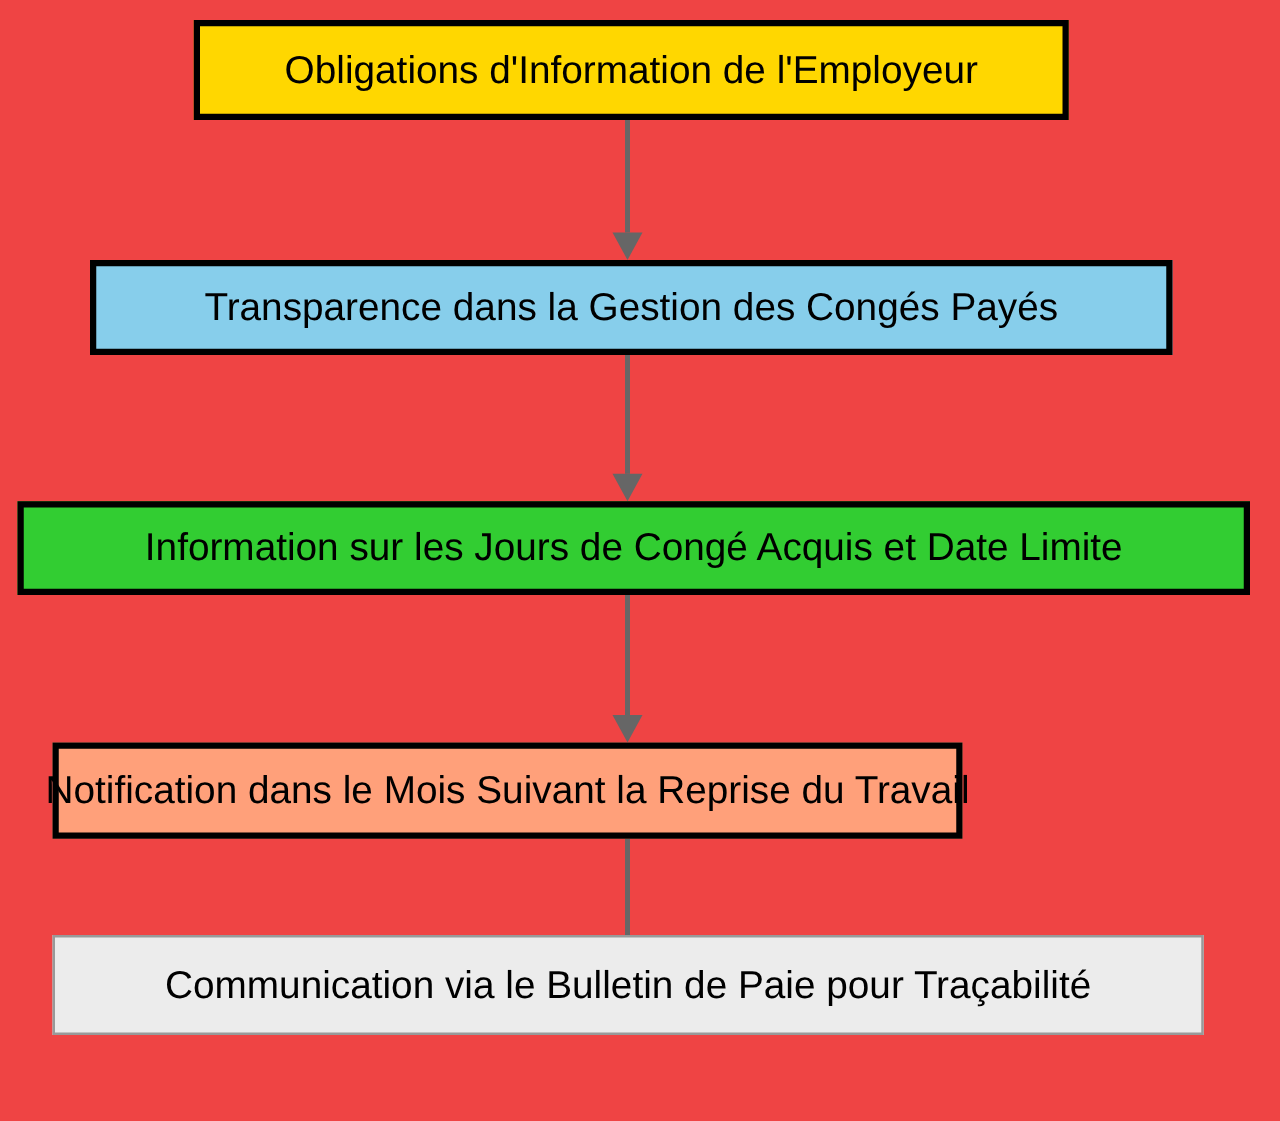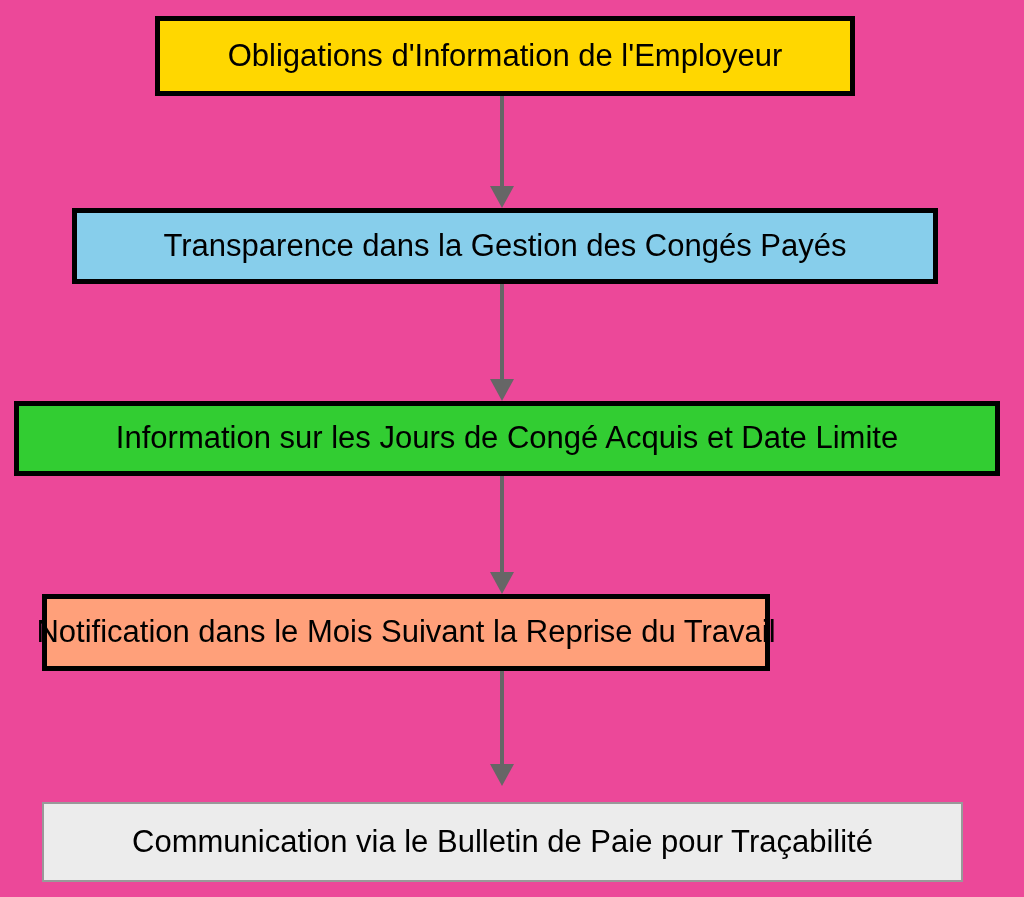--- a/index.html
+++ b/index.html
@@ -59,21 +59,21 @@
     width: 0;
     height: 0;
     border-left: 12px solid transparent;
     border-right: 12px solid transparent;
     border-top: 22px solid #666666;
   }
 </style>
 </head>
 <body style="background: rgb(255, 255, 255);">
 
-<div id="flowchart" style="background: #ec4899; text-decoration: underline;">
+<div id="flowchart" style="background: #ef4444; text-decoration: underline;">
 
   <div class="edge" id="edge-0" style="left: 490px; top: 96px; width: 24px; height: 112px;">
       <div class="edge-line" style="left: 10px; height: 90px; background: rgb(102, 102, 102);"></div>
       <div class="edge-head" style="left: 0px; top: 90px; border-top-color: rgb(102, 102, 102);"></div>
     </div>
   <div class="edge" id="edge-1" style="left: 490px; top: 284px; width: 24px; height: 117px;">
       <div class="edge-line" style="left: 10px; height: 95px; background: rgb(102, 102, 102);"></div>
       <div class="edge-head" style="left: 0px; top: 95px; border-top-color: rgb(102, 102, 102);"></div>
     </div>
   <div class="edge" id="edge-2" style="left: 490px; top: 476px; width: 24px; height: 118px;">
@@ -94,17 +94,17 @@
   </div>
 
   <div class="node thick" id="node-2" style="left: 14px; top: 401px; width: 986px; height: 75px; background: rgb(50, 205, 50); color: rgb(0, 0, 0); border-color: rgb(0, 0, 0);">
     <span class="node-label">Information sur les Jours de Congé Acquis et Date Limite</span>
   </div>
 
   <div class="node thick" id="node-3" style="left: 42px; top: 594px; width: 728px; height: 77px; background: rgb(255, 160, 122); color: rgb(0, 0, 0); border-color: rgb(0, 0, 0);">
     <span class="node-label">Notification dans le Mois Suivant la Reprise du Travail</span>
   </div>
 
-  <div class="node thin" id="node-4" style="left: 42px; top: 802px; width: 921px; height: 80px; background: rgb(236, 236, 236); color: rgb(0, 0, 0); border-color: rgb(153, 153, 153);">
+  <div class="node thin" id="node-4" style="left: 42px; top: 748px; width: 921px; height: 80px; background: rgb(236, 236, 236); color: rgb(0, 0, 0); border-color: rgb(153, 153, 153);">
     <span class="node-label">Communication via le Bulletin de Paie pour Traçabilité</span>
   </div>
 
 </div>
 
 </body></html>

